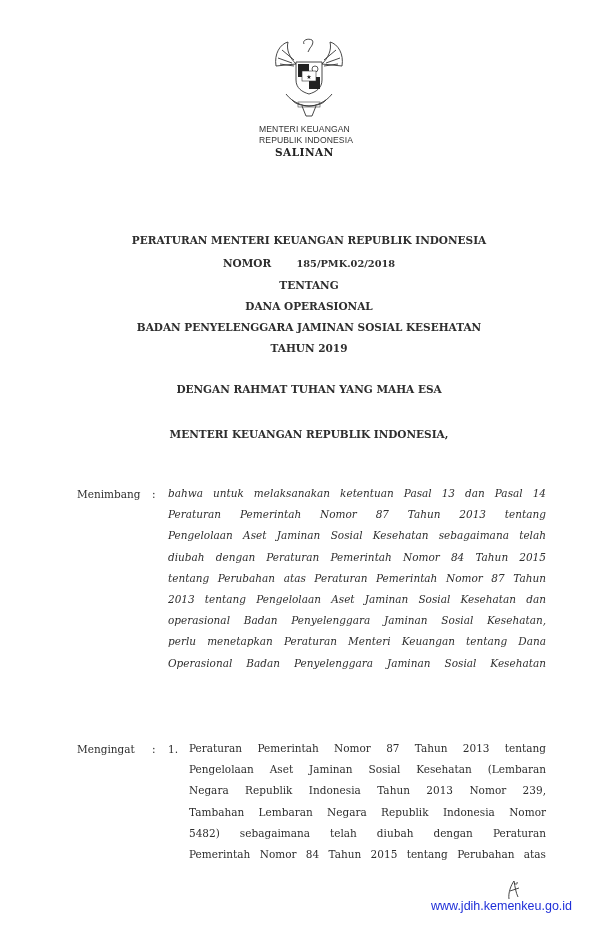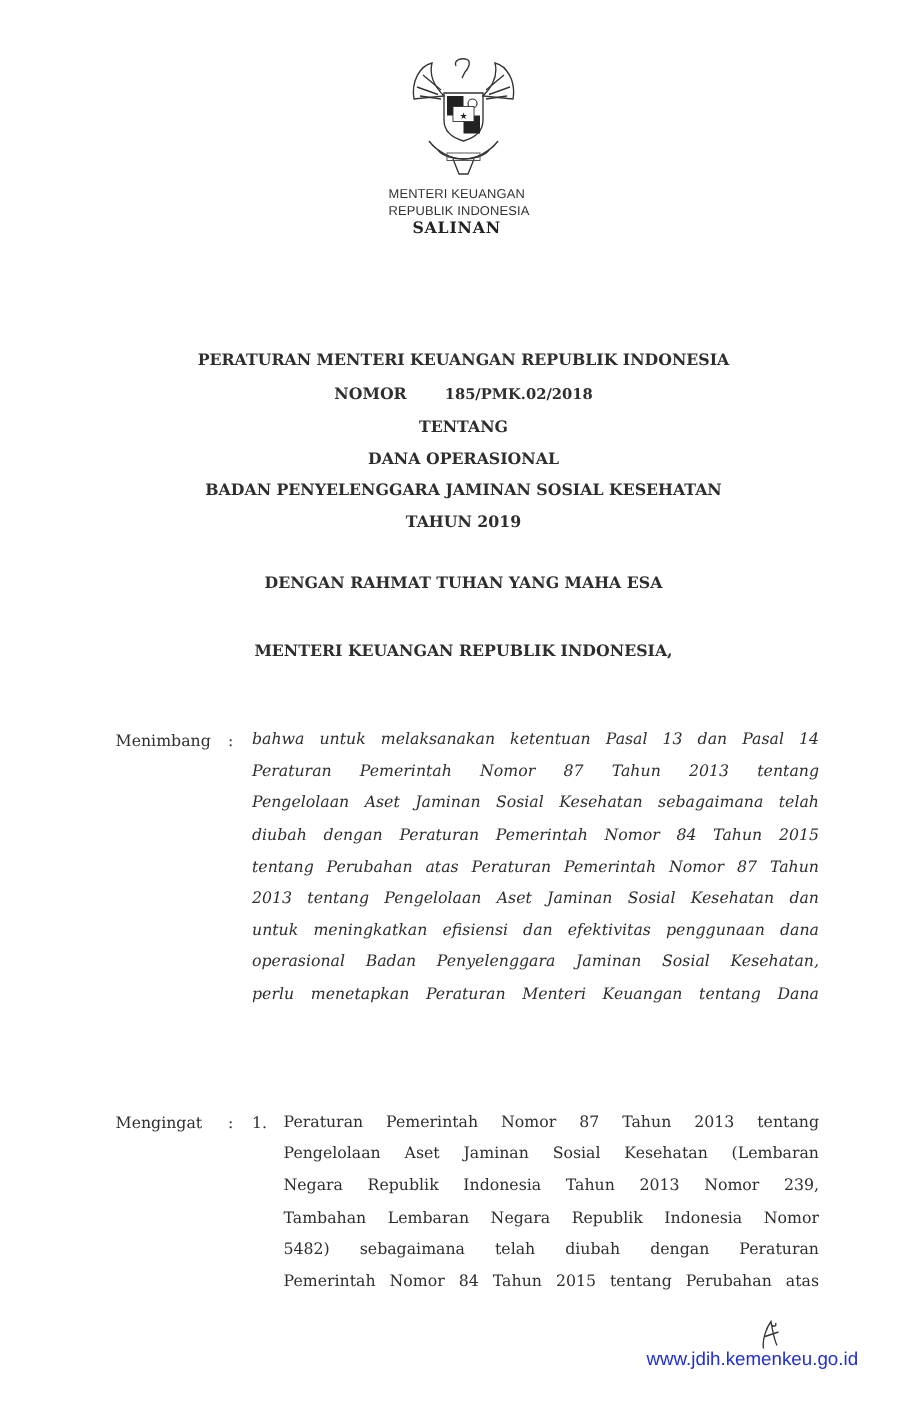--- a/index.html
+++ b/index.html
@@ -64,23 +64,23 @@
 
 <div class="label" style="left:77px;top:488px;">Menimbang</div>
 <div class="label" style="left:152px;top:488px;">:</div>
 <div class="para" style="left:168px;top:483px;width:378px;font-style:italic;">
   <span class="ln">bahwa untuk melaksanakan ketentuan Pasal 13 dan Pasal 14</span>
   <span class="ln">Peraturan Pemerintah Nomor 87 Tahun 2013 tentang</span>
   <span class="ln">Pengelolaan Aset Jaminan Sosial Kesehatan sebagaimana telah</span>
   <span class="ln">diubah dengan Peraturan Pemerintah Nomor 84 Tahun 2015</span>
   <span class="ln">tentang Perubahan atas Peraturan Pemerintah Nomor 87 Tahun</span>
   <span class="ln">2013 tentang Pengelolaan Aset Jaminan Sosial Kesehatan dan</span>
-  <span class="ln">untuk meningkatkan efisiensi dan efektivitas penggunaan dana</span>
   <span class="ln">operasional Badan Penyelenggara Jaminan Sosial Kesehatan,</span>
   <span class="ln">perlu menetapkan Peraturan Menteri Keuangan tentang Dana</span>
+  <span class="ln">Operasional Badan Penyelenggara Jaminan Sosial Kesehatan</span>
 </div>
 
 <div class="label" style="left:77px;top:743px;">Mengingat</div>
 <div class="label" style="left:152px;top:743px;">:</div>
 <div class="label" style="left:168px;top:743px;">1.</div>
 <div class="para" style="left:189px;top:738px;width:357px;">
   <span class="ln">Peraturan Pemerintah Nomor 87 Tahun 2013 tentang</span>
   <span class="ln">Pengelolaan Aset Jaminan Sosial Kesehatan (Lembaran</span>
   <span class="ln">Negara Republik Indonesia Tahun 2013 Nomor 239,</span>
   <span class="ln">Tambahan Lembaran Negara Republik Indonesia Nomor</span>

